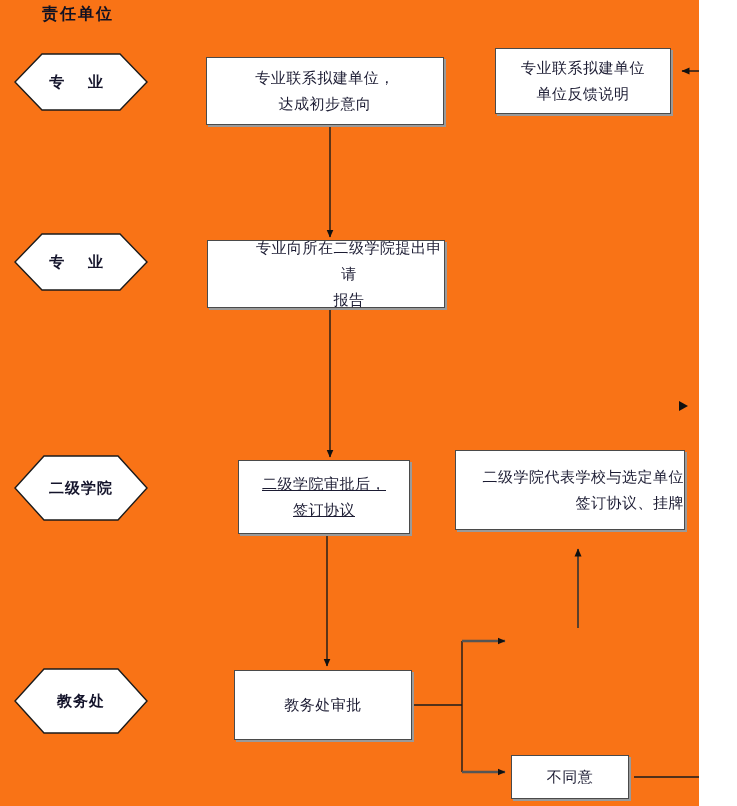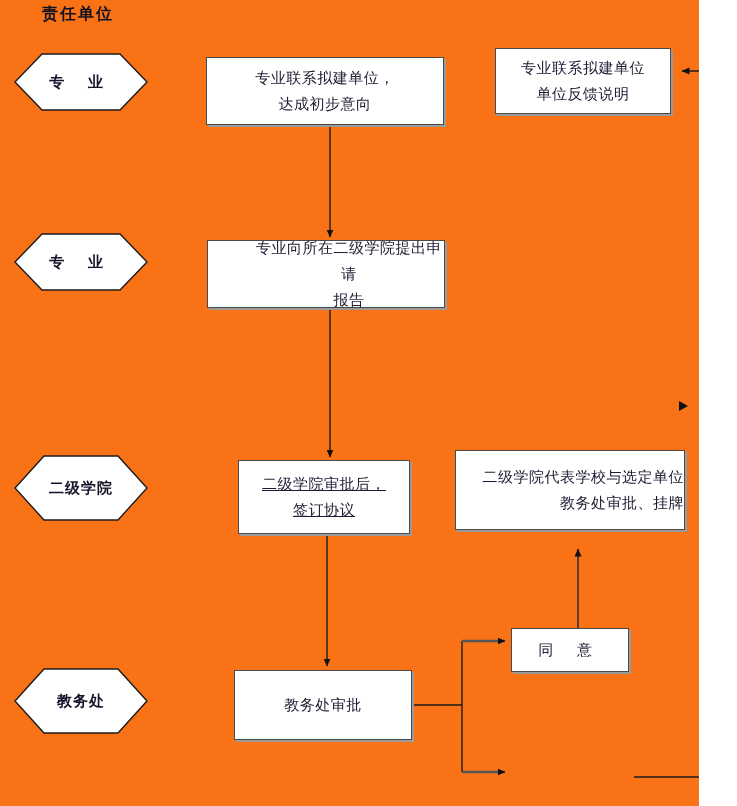--- a/index.html
+++ b/index.html
@@ -178,25 +178,25 @@
     <span class="line2">报告</span>
   </div>
 
   <div class="node box" style="left:238px; top:460px; width:172px; height:74px;text-decoration:underline;">
     <span class="line1">二级学院审批后，</span>
     <span class="line2">签订协议</span>
   </div>
 
   <div class="node box" style="left:455px; top:450px; width:230px; height:80px;align-items:flex-end;">
     <span class="line1">二级学院代表学校与选定单位</span>
-    <span class="line2">教务处审批、挂牌</span>
+    <span class="line2">签订协议、挂牌</span>
   </div>
 
   <div class="node box" style="left:234px; top:670px; width:178px; height:70px;text-align:right;">
     <span class="line1">教务处审批</span>
   </div>
 
-  <div class="node box" style="left:511px; top:628px; width:118px; height:44px;">
-    <span class="line1 spaced">同  意</span>
-  </div>
-
+
+  <div class="node box" style="left:511px; top:755px; width:118px; height:44px;">
+    <span class="line1">不同意</span>
+  </div>
 
 </div>
 
 </body></html>

